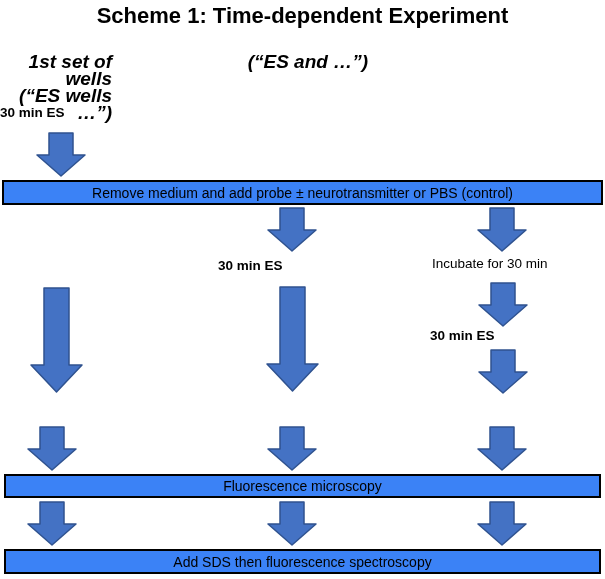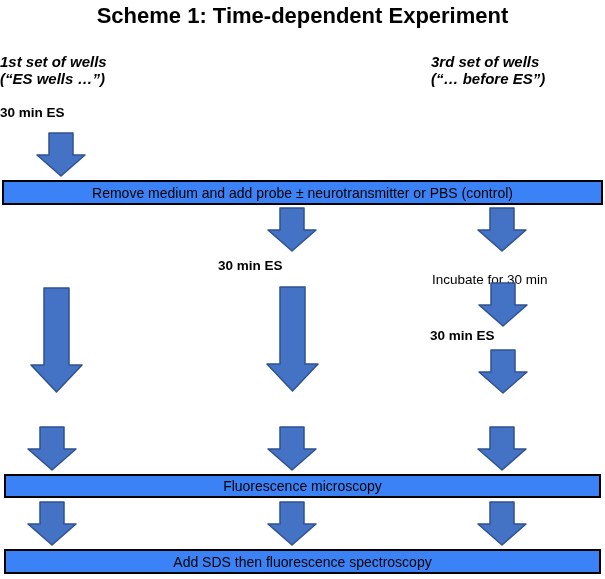--- a/index.html
+++ b/index.html
@@ -7,33 +7,33 @@
     position:relative;width:605px;height:579px;overflow:hidden;
     background:var(--background,#fff);
     font-family:"Liberation Sans", sans-serif;
     color:var(--text,#000);
   }
   .title{
     position:absolute;left:0;top:3px;width:605px;margin:0;
     text-align:center;font-size:22px;font-weight:bold;
   }
   .col-header{
-    position:absolute;text-align:left;
-    font-size:15px;font-weight:bold;font-style:italic;line-height:17px;
+    position:absolute;text-align:right;
+    font-size:19px;font-weight:bold;font-style:italic;line-height:17px;
   }
   .col-header.c1{left:0;top:53px;width:112px;}
   .col-header.c2{left:218px;top:53px;width:150px;}
   .col-header.c3{left:431px;top:53px;width:150px;}
   .step-label{
     position:absolute;font-size:13.5px;line-height:15px;
   }
   .step-label.bold{font-weight:bold;}
   .lbl-es1{left:0;top:105px;width:106px;}
   .lbl-es2{left:218px;top:258px;width:150px;}
-  .lbl-inc30{left:432px;top:272px;width:150px;}
+  .lbl-inc30{left:432px;top:256px;width:150px;}
   .lbl-es3{left:430px;top:328px;width:150px;}
   .box{
     position:absolute;left:4px;width:593px;
     border:2px solid var(--box-border,#000);background:#3b82f6;
     display:flex;align-items:center;justify-content:center;
     font-size:14px;
   }
   .box.b1{left:2px;width:597px;top:180px;height:21px;}
   .box.b2{top:397px;height:22px;}
   .box.b3{top:474px;height:20px;}
@@ -51,24 +51,21 @@
 
 <div class="scheme">
 
   <h1 class="title">Scheme 1: Time-dependent Experiment</h1>
 
   <div class="col-header c1">
     <div>1st set of wells</div>
     <div>(“ES wells …”)</div>
   </div>
   <div class="col-header c2">
-  </div>
-  <div class="col-header c3">
-    <div>3rd set of wells</div>
-    <div>(“… before ES”)</div>
+    <div>(“ES and …”)</div>
   </div>
 
   <div class="step-label bold lbl-es1">30 min ES</div>
   <div class="step-label bold lbl-es2">30 min ES</div>
   <div class="step-label lbl-inc30">Incubate for 30 min</div>
   <div class="step-label bold lbl-es3">30 min ES</div>
 
   <svg class="arrow" style="left:36px;top:132px" width="50" height="45" viewBox="0 0 50 45">
       <polygon points="13,1 37,1 37,23 49,23 25,44 1,23 13,23"></polygon>
     </svg>

